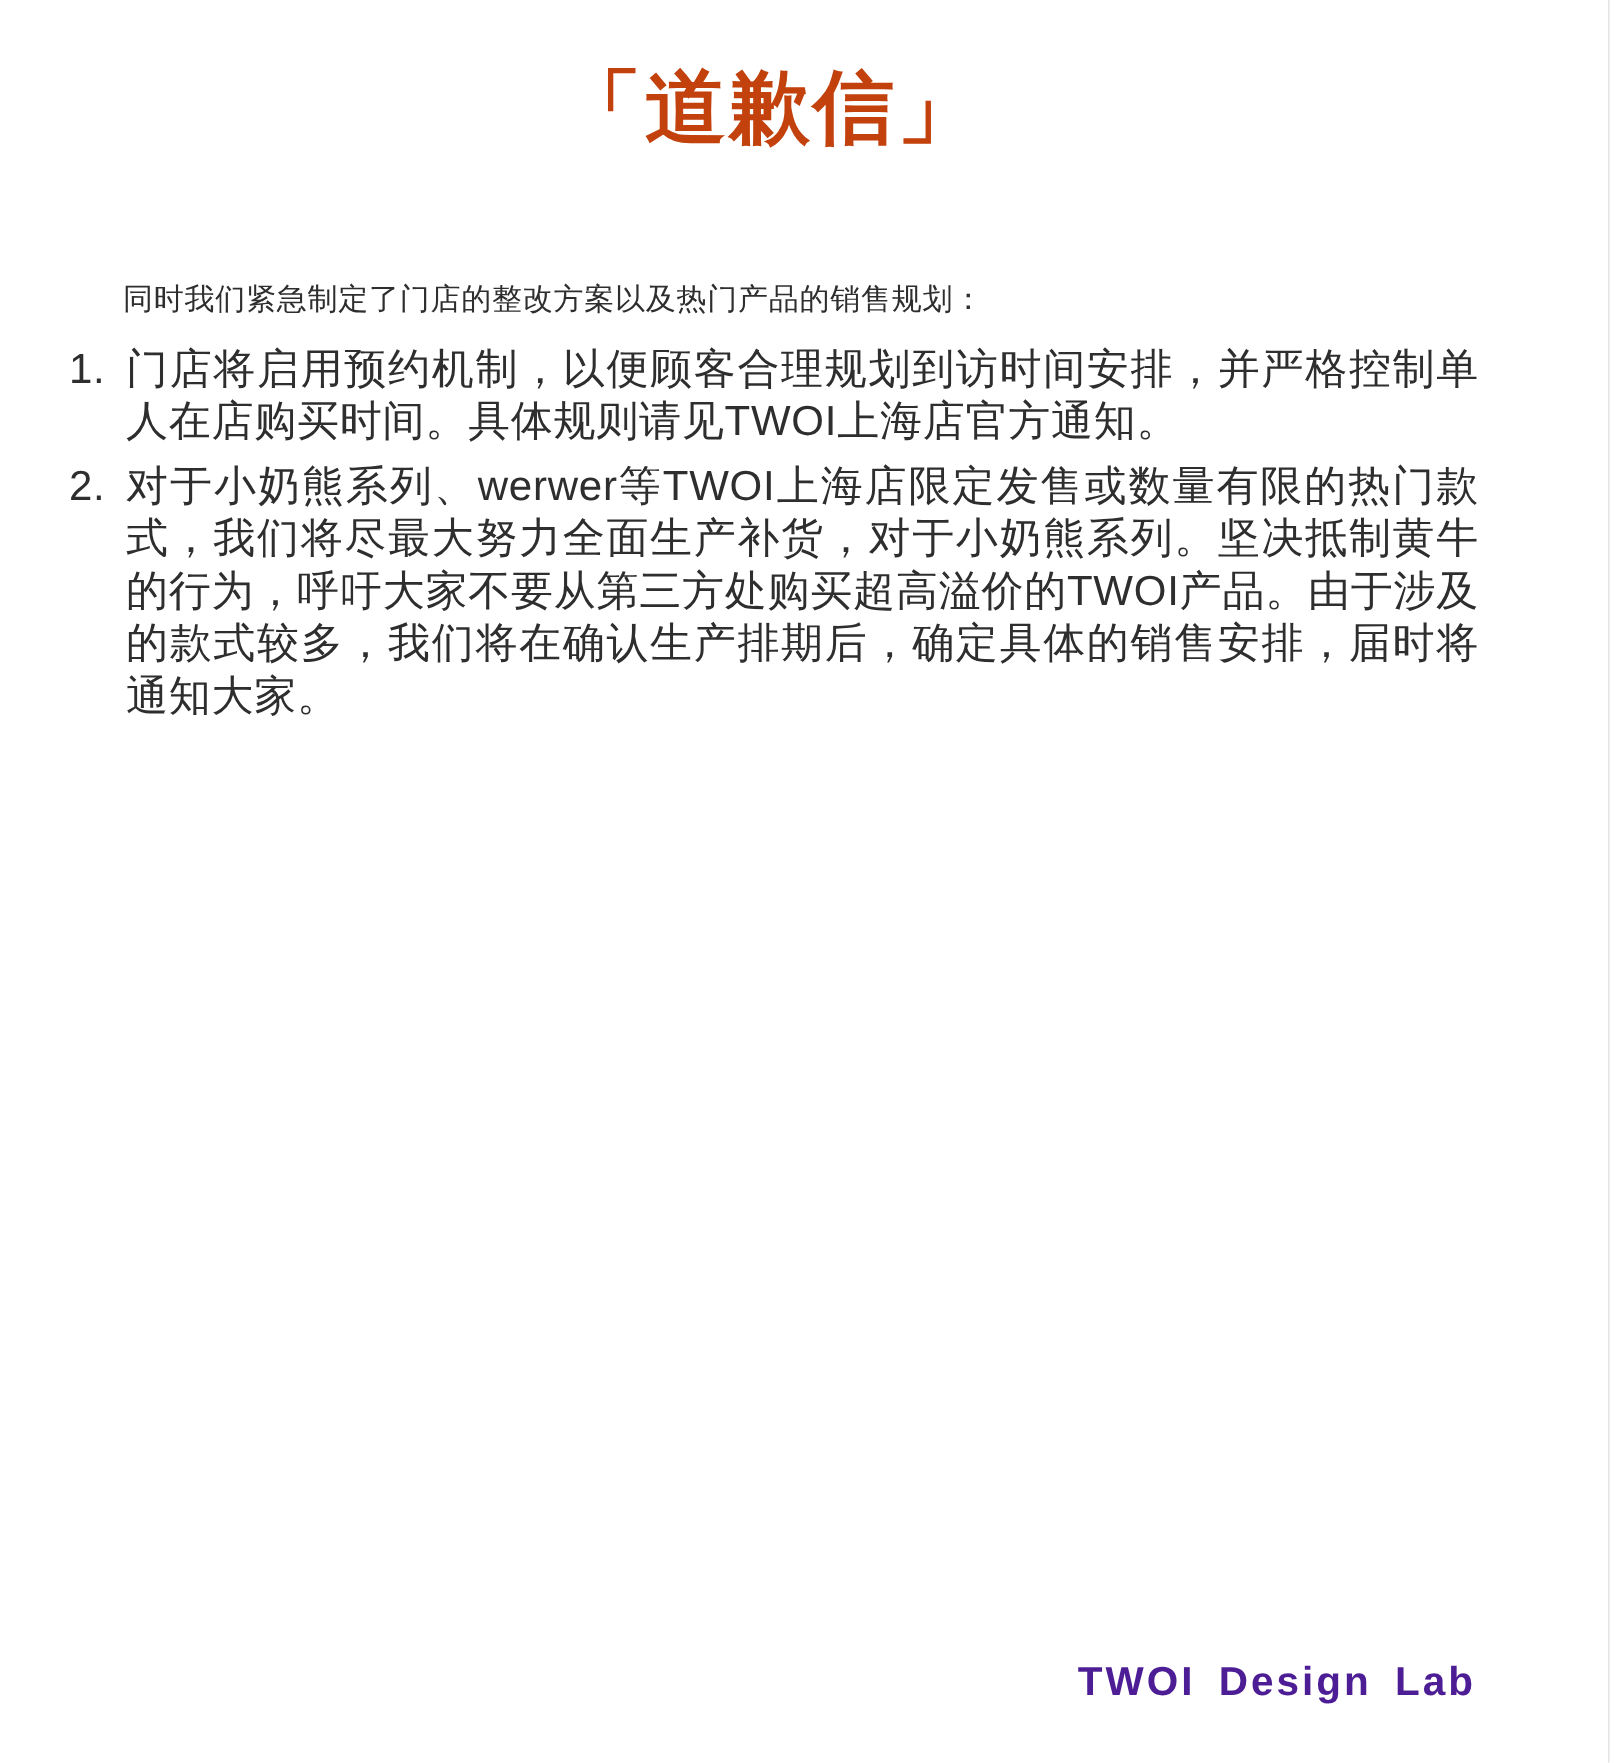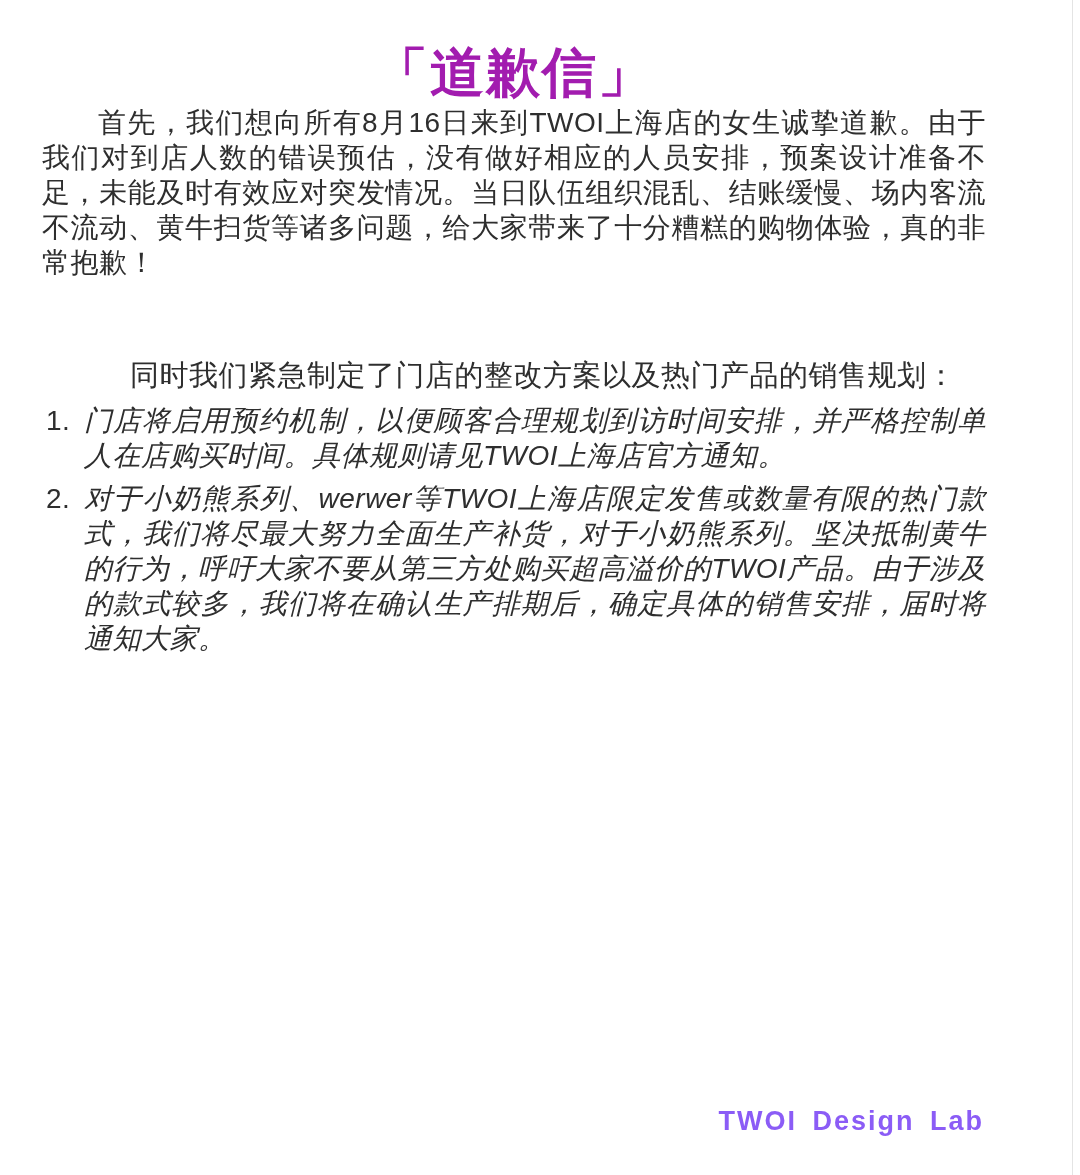--- a/index.html
+++ b/index.html
@@ -29,41 +29,40 @@
     width: 1px;
     height: 100%;
     background: #e4e4e4;
   }
   h1.doc-title {
     margin: 0;
     text-align: center;
     font-size: 54px;
     font-weight: 700;
     letter-spacing: 2px;
-    color: #a21caf;
+    color: #c2410c;
     line-height: 1.2;
   }
   p.body-para {
     margin: 0;
     font-size: 28px;
     line-height: 35px;
     text-align: justify;
     text-indent: 2em;
     letter-spacing: 0.5px;
   }
   .para-1 { margin-top: 138px; }
   .para-2 { margin-top: 66px; }
   .plan-intro {
     margin: 0;
     margin-top: 78px;
-    font-size: 29px;
+    font-size: 20px;
     line-height: 35px;
     text-indent: 2em;
     letter-spacing: 0.5px;
-    text-align: center;
   }
   .plan-list {
     margin: 0;
     margin-top: 10px;
   }
   .plan-item {
     display: flex;
     align-items: flex-start;
     margin-top: 8px;
     font-size: 28px;
@@ -71,41 +70,39 @@
     letter-spacing: 0.5px;
   }
   .plan-item .num {
     flex: 0 0 42px;
     padding-left: 4px;
     box-sizing: border-box;
   }
   .plan-item .item-text {
     flex: 1;
     text-align: justify;
-    font-style: italic;
   }
   .signature {
     position: absolute;
     right: 96px;
     bottom: 38px;
     font-size: 27px;
     font-weight: 800;
     letter-spacing: 2px;
-    color: #8b5cf6;
+    color: #4c1d95;
     word-spacing: 6px;
   }
 </style>
 </head>
 <body>
 
 <div class="page">
 
   <h1 class="doc-title">「道歉信」</h1>
 
-  <p class="body-para para-1">首先，我们想向所有8月16日来到TWOI上海店的女生诚挚道歉。由于我们对到店人数的错误预估，没有做好相应的人员安排，预案设计准备不足，未能及时有效应对突发情况。当日队伍组织混乱、结账缓慢、场内客流不流动、黄牛扫货等诸多问题，给大家带来了十分糟糕的购物体验，真的非常抱歉！</p>
 
 
   <p class="plan-intro">同时我们紧急制定了门店的整改方案以及热门产品的销售规划：</p>
 
   <div class="plan-list">
 
     <div class="plan-item">
       <span class="num">1.</span>
       <span class="item-text">门店将启用预约机制，以便顾客合理规划到访时间安排，并严格控制单人在店购买时间。具体规则请见TWOI上海店官方通知。</span>
     </div>

